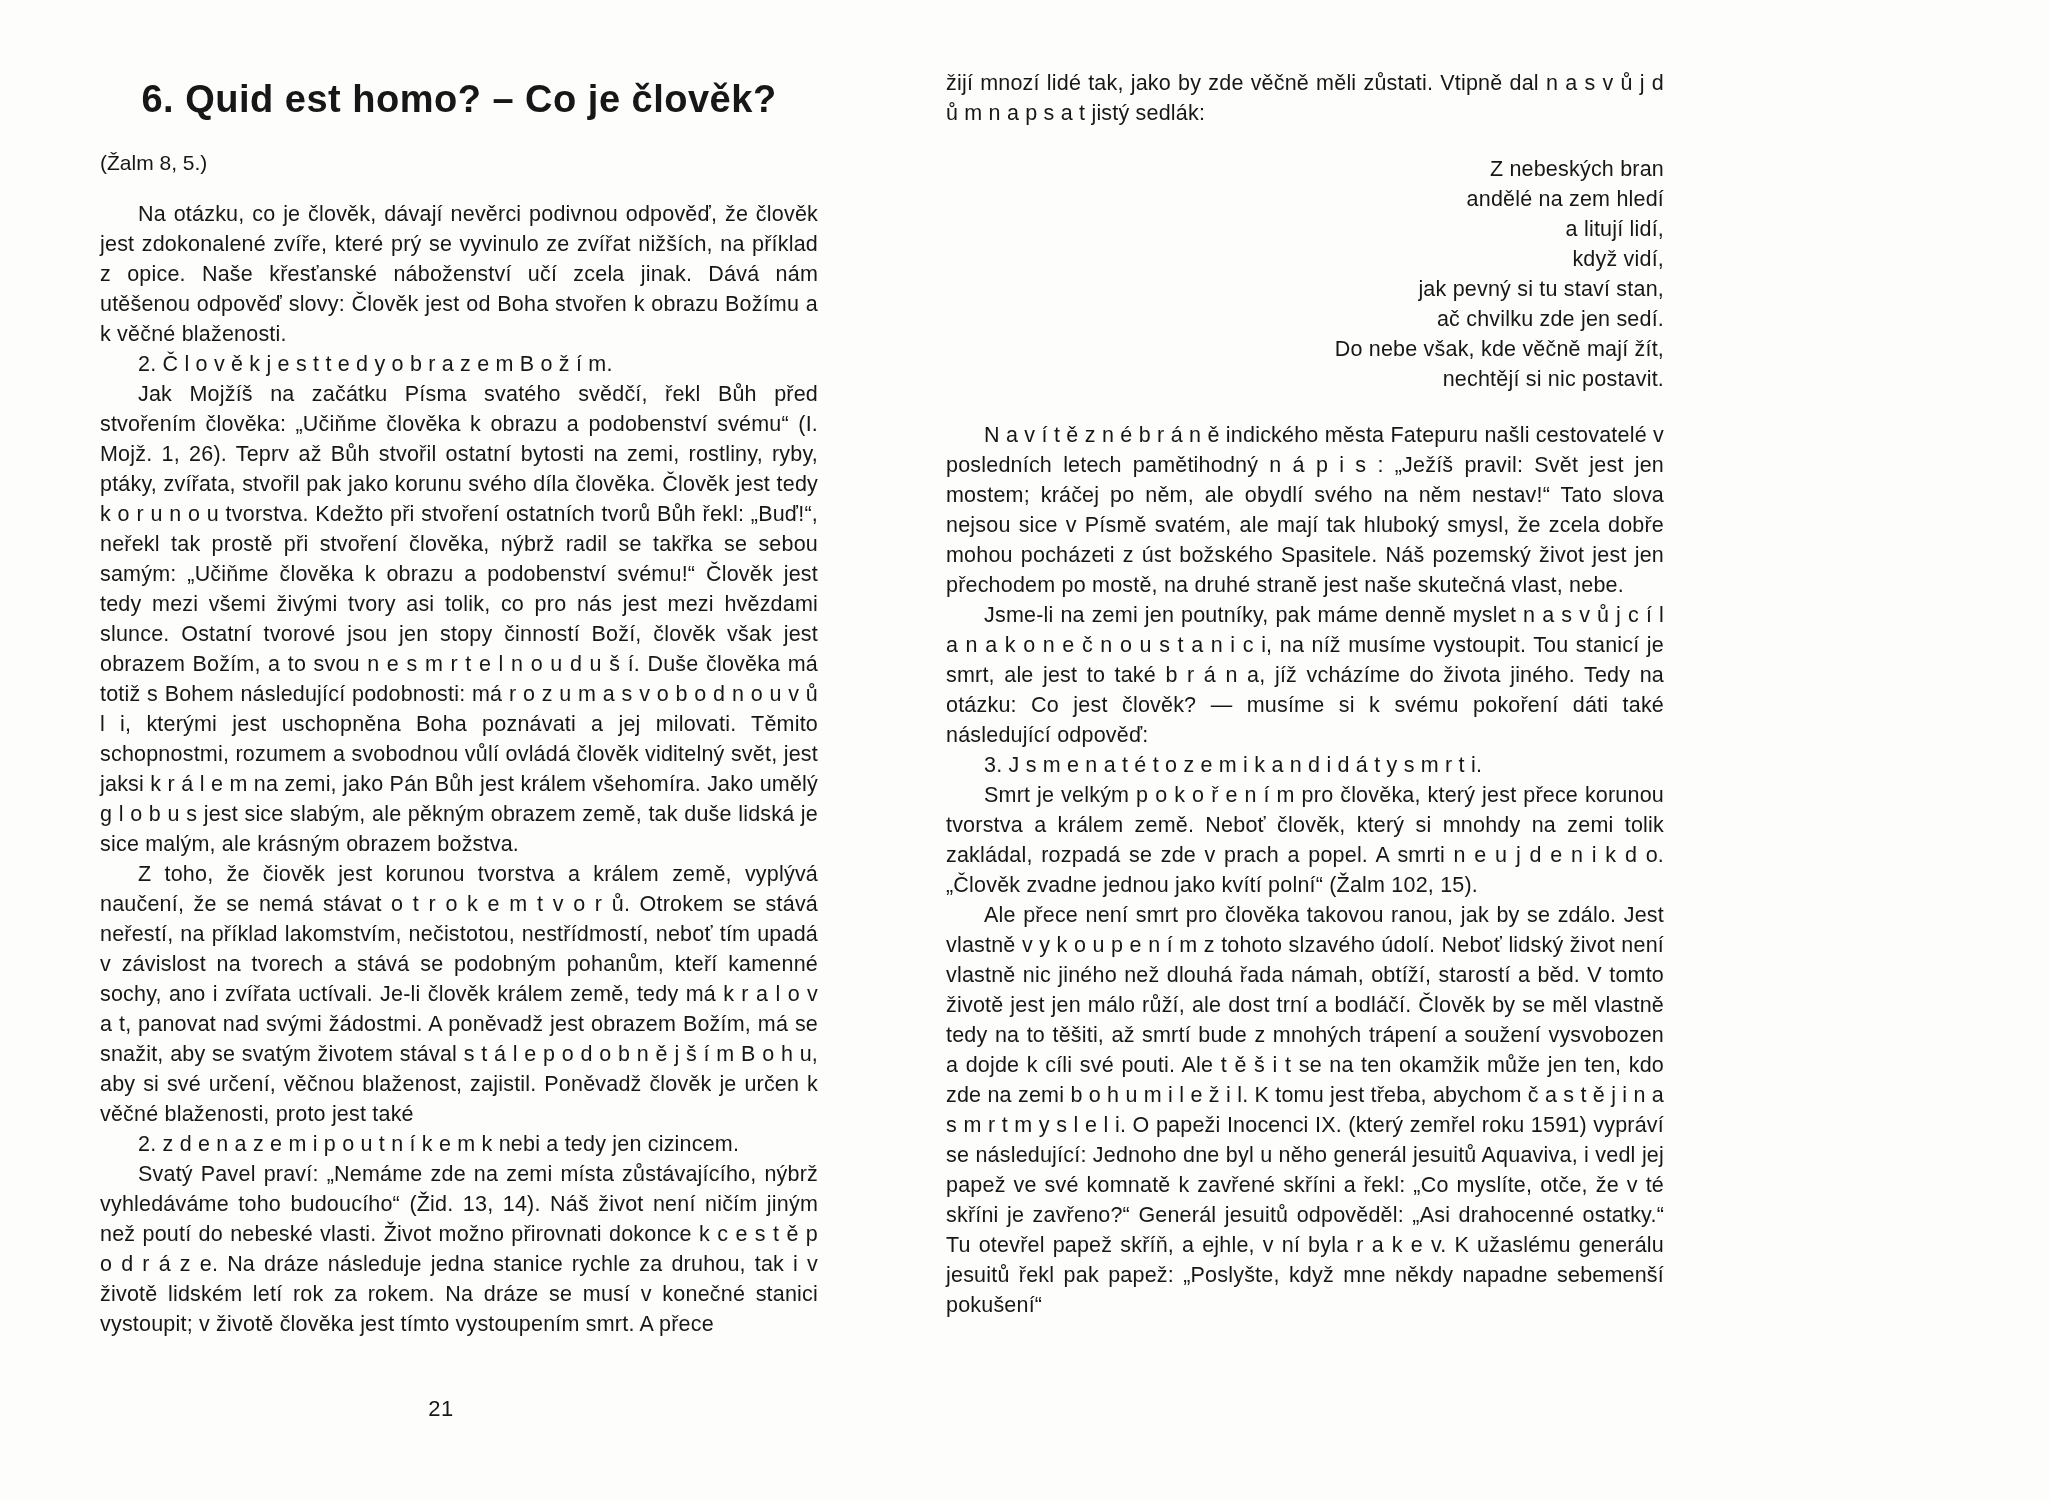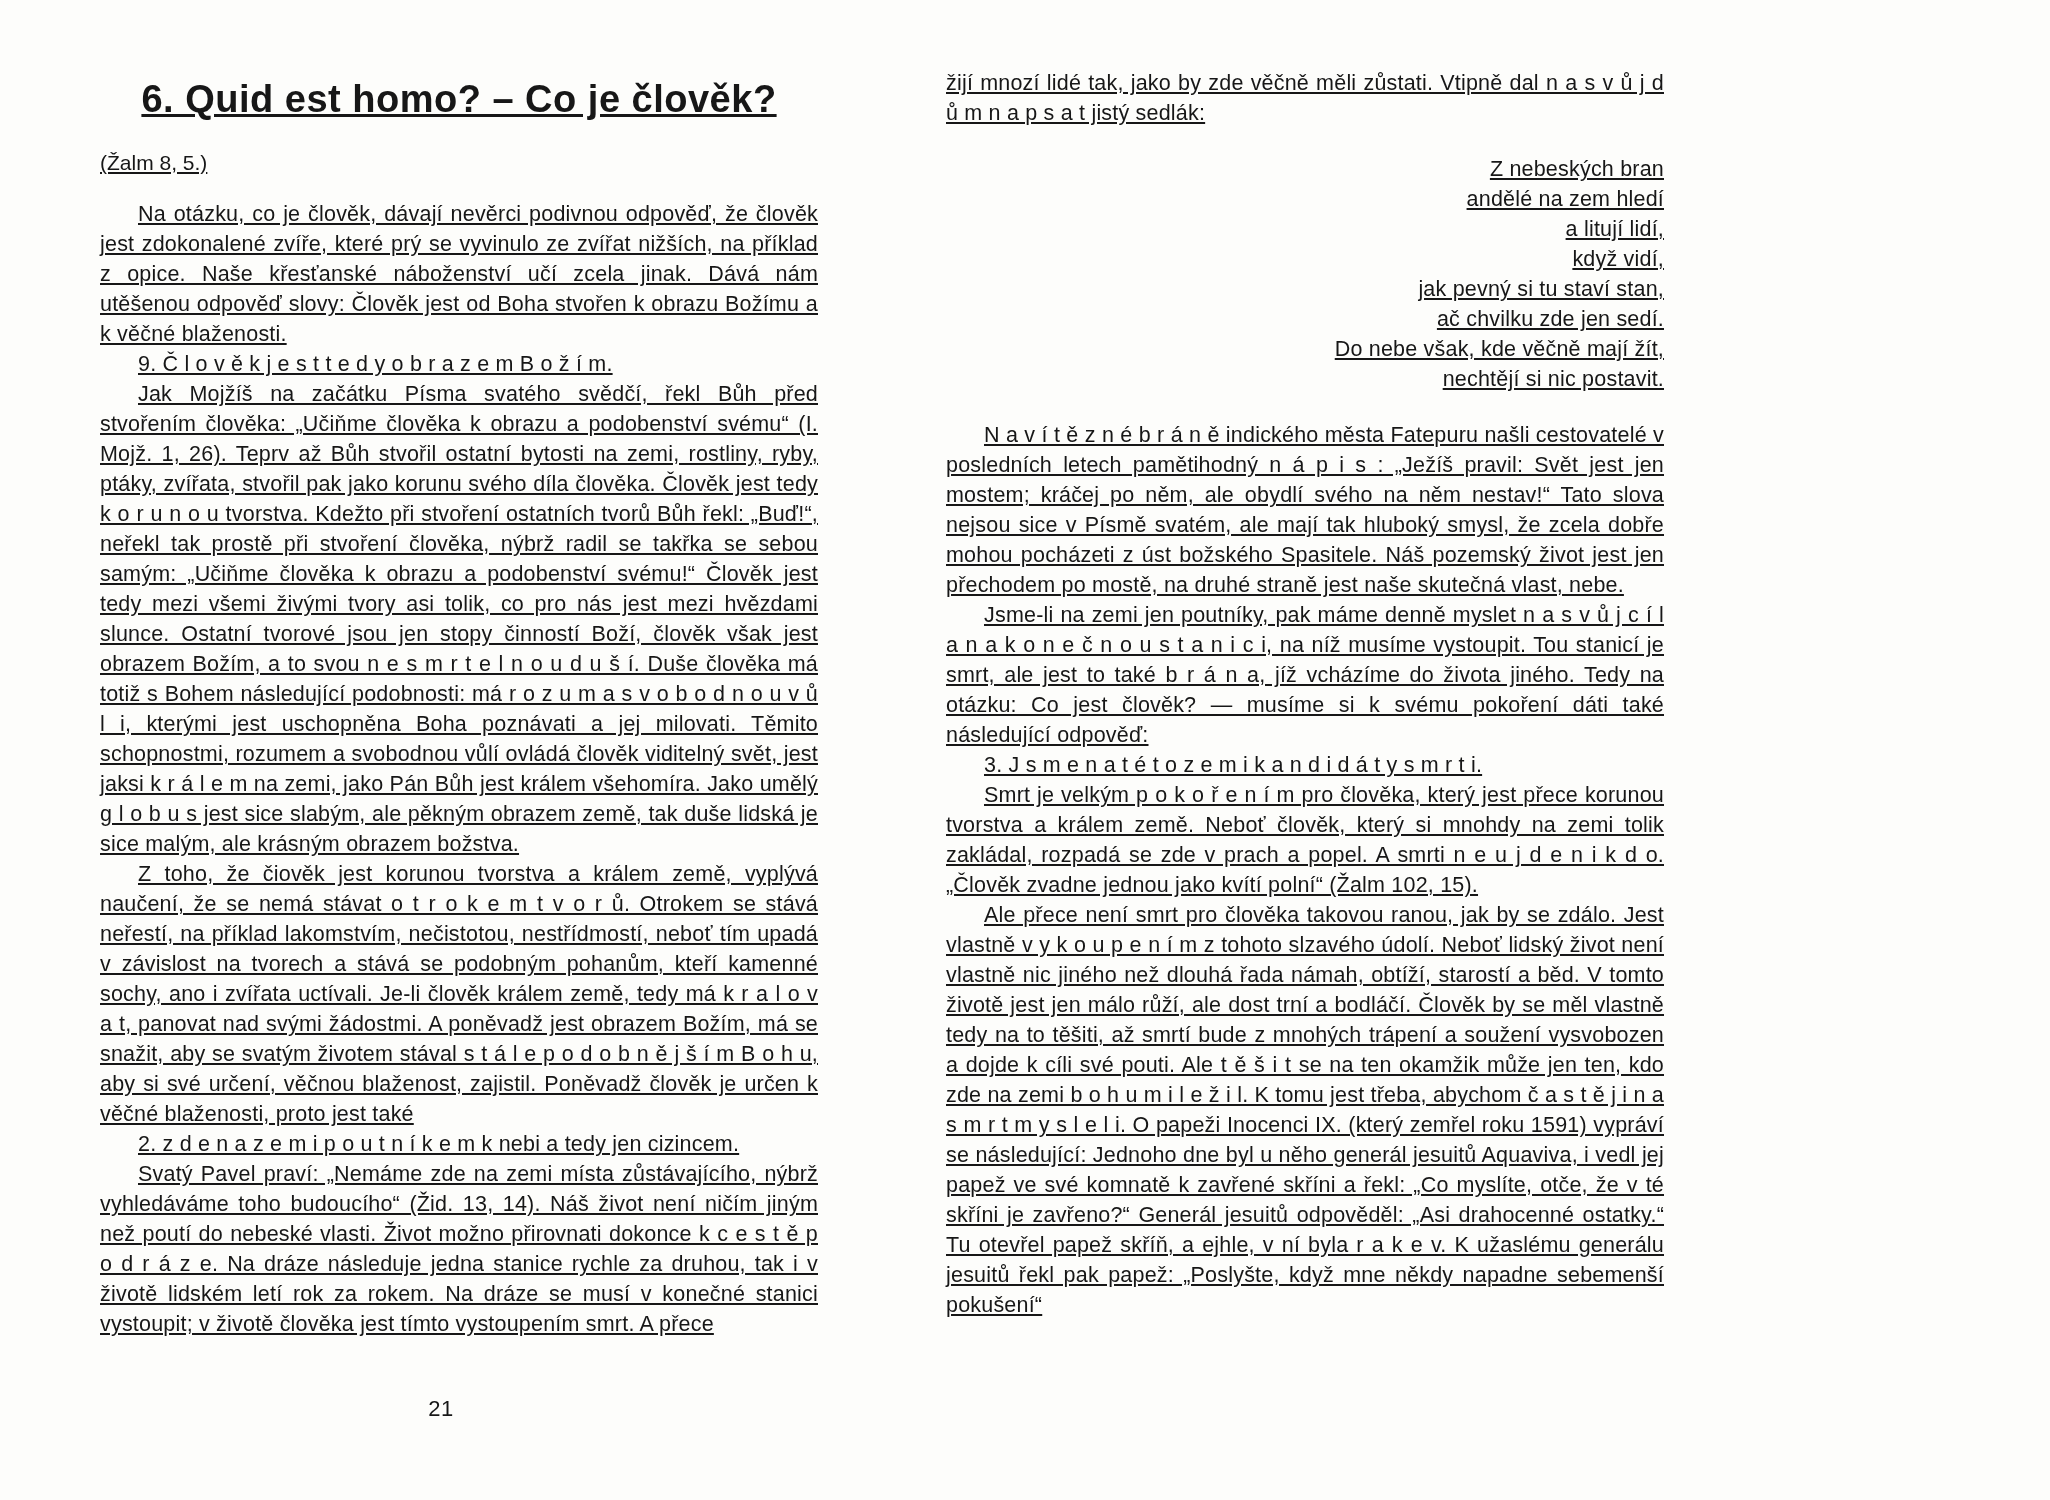--- a/index.html
+++ b/index.html
@@ -8,21 +8,20 @@
     background: #fdfdfb;
     color: #171717;
     font-family: "Liberation Sans", "DejaVu Sans", sans-serif;
   }
   .spread {
     width: 1764px;
     height: 1500px;
     display: flex;
     background: #fdfdfb;
     overflow: hidden;
-    text-decoration: underline;
   }
   .page {
     width: 1025px;
     height: 1500px;
     box-sizing: border-box;
     position: relative;
   }
   .page.left  { padding: 78px 64px 0 100px; }
   .page.right { padding: 68px 100px 0 64px; }
 
@@ -71,21 +70,21 @@
 </head>
 <body>
 
 <div class="spread">
 
   <section class="page left">
     <h1 class="chapter-title">6. Quid est homo? – Co je člověk?</h1>
     <div class="subtitle">(Žalm 8, 5.)</div>
 
     <p class="body indent">Na otázku, co je člověk, dávají nevěrci podivnou odpověď, že člověk jest zdokonalené zvíře, které prý se vyvinulo ze zvířat nižších, na příklad z opice. Naše křesťanské náboženství učí zcela jinak. Dává nám utěšenou odpověď slovy: Člověk jest od Boha stvořen k obrazu Božímu a k věčné blaženosti.</p>
-    <p class="body indent">9. Č l o v ě k  j e s t  t e d y  o b r a z e m  B o ž í m.</p>
+    <p class="body indent">2. Č l o v ě k  j e s t  t e d y  o b r a z e m  B o ž í m.</p>
     <p class="body indent">Jak Mojžíš na začátku Písma svatého svědčí, řekl Bůh před stvořením člověka: „Učiňme člověka k obrazu a podobenství svému“ (I. Mojž. 1, 26). Teprv až Bůh stvořil ostatní bytosti na zemi, rostliny, ryby, ptáky, zvířata, stvořil pak jako korunu svého díla člověka. Člověk jest tedy k o r u n o u  tvorstva. Kdežto při stvoření ostatních tvorů Bůh řekl: „Buď!“, neřekl tak prostě při stvoření člověka, nýbrž radil se takřka se sebou samým: „Učiňme člověka k obrazu a podobenství svému!“ Člověk jest tedy mezi všemi živými tvory asi tolik, co pro nás jest mezi hvězdami slunce. Ostatní tvorové jsou jen stopy činností Boží, člověk však jest obrazem Božím, a to svou n e s m r t e l n o u  d u š í. Duše člověka má totiž s Bohem následující podobnosti: má r o z u m  a  s v o b o d n o u  v ů l i, kterými jest uschopněna Boha poznávati a jej milovati. Těmito schopnostmi, rozumem a svobodnou vůlí ovládá člověk viditelný svět, jest jaksi k r á l e m  na zemi, jako Pán Bůh jest králem všehomíra. Jako umělý g l o b u s  jest sice slabým, ale pěkným obrazem země, tak duše lidská je sice malým, ale krásným obrazem božstva.</p>
     <p class="body indent">Z toho, že čiověk jest korunou tvorstva a králem země, vyplývá naučení, že se nemá stávat o t r o k e m  t v o r ů. Otrokem se stává neřestí, na příklad lakomstvím, nečistotou, nestřídmostí, neboť tím upadá v závislost na tvorech a stává se podobným pohanům, kteří kamenné sochy, ano i zvířata uctívali. Je-li člověk králem země, tedy má k r a l o v a t, panovat nad svými žádostmi. A poněvadž jest obrazem Božím, má se snažit, aby se svatým životem stával s t á l e  p o d o b n ě j š í m  B o h u, aby si své určení, věčnou blaženost, zajistil. Poněvadž člověk je určen k věčné blaženosti, proto jest také</p>
     <p class="body indent">2. z d e  n a  z e m i  p o u t n í k e m  k nebi a tedy jen cizincem.</p>
     <p class="body indent">Svatý Pavel praví: „Nemáme zde na zemi místa zůstávajícího, nýbrž vyhledáváme toho budoucího“ (Žid. 13, 14). Náš život není ničím jiným než poutí do nebeské vlasti. Život možno přirovnati dokonce k c e s t ě  p o  d r á z e. Na dráze následuje jedna stanice rychle za druhou, tak i v životě lidském letí rok za rokem. Na dráze se musí v konečné stanici vystoupit; v životě člověka jest tímto vystoupením smrt. A přece</p>
 
     <div class="pagenum">21</div>
   </section>
 
   <section class="page right">
     <p class="body">žijí mnozí lidé tak, jako by zde věčně měli zůstati. Vtipně dal n a  s v ů j  d ů m  n a p s a t  jistý sedlák:</p>

